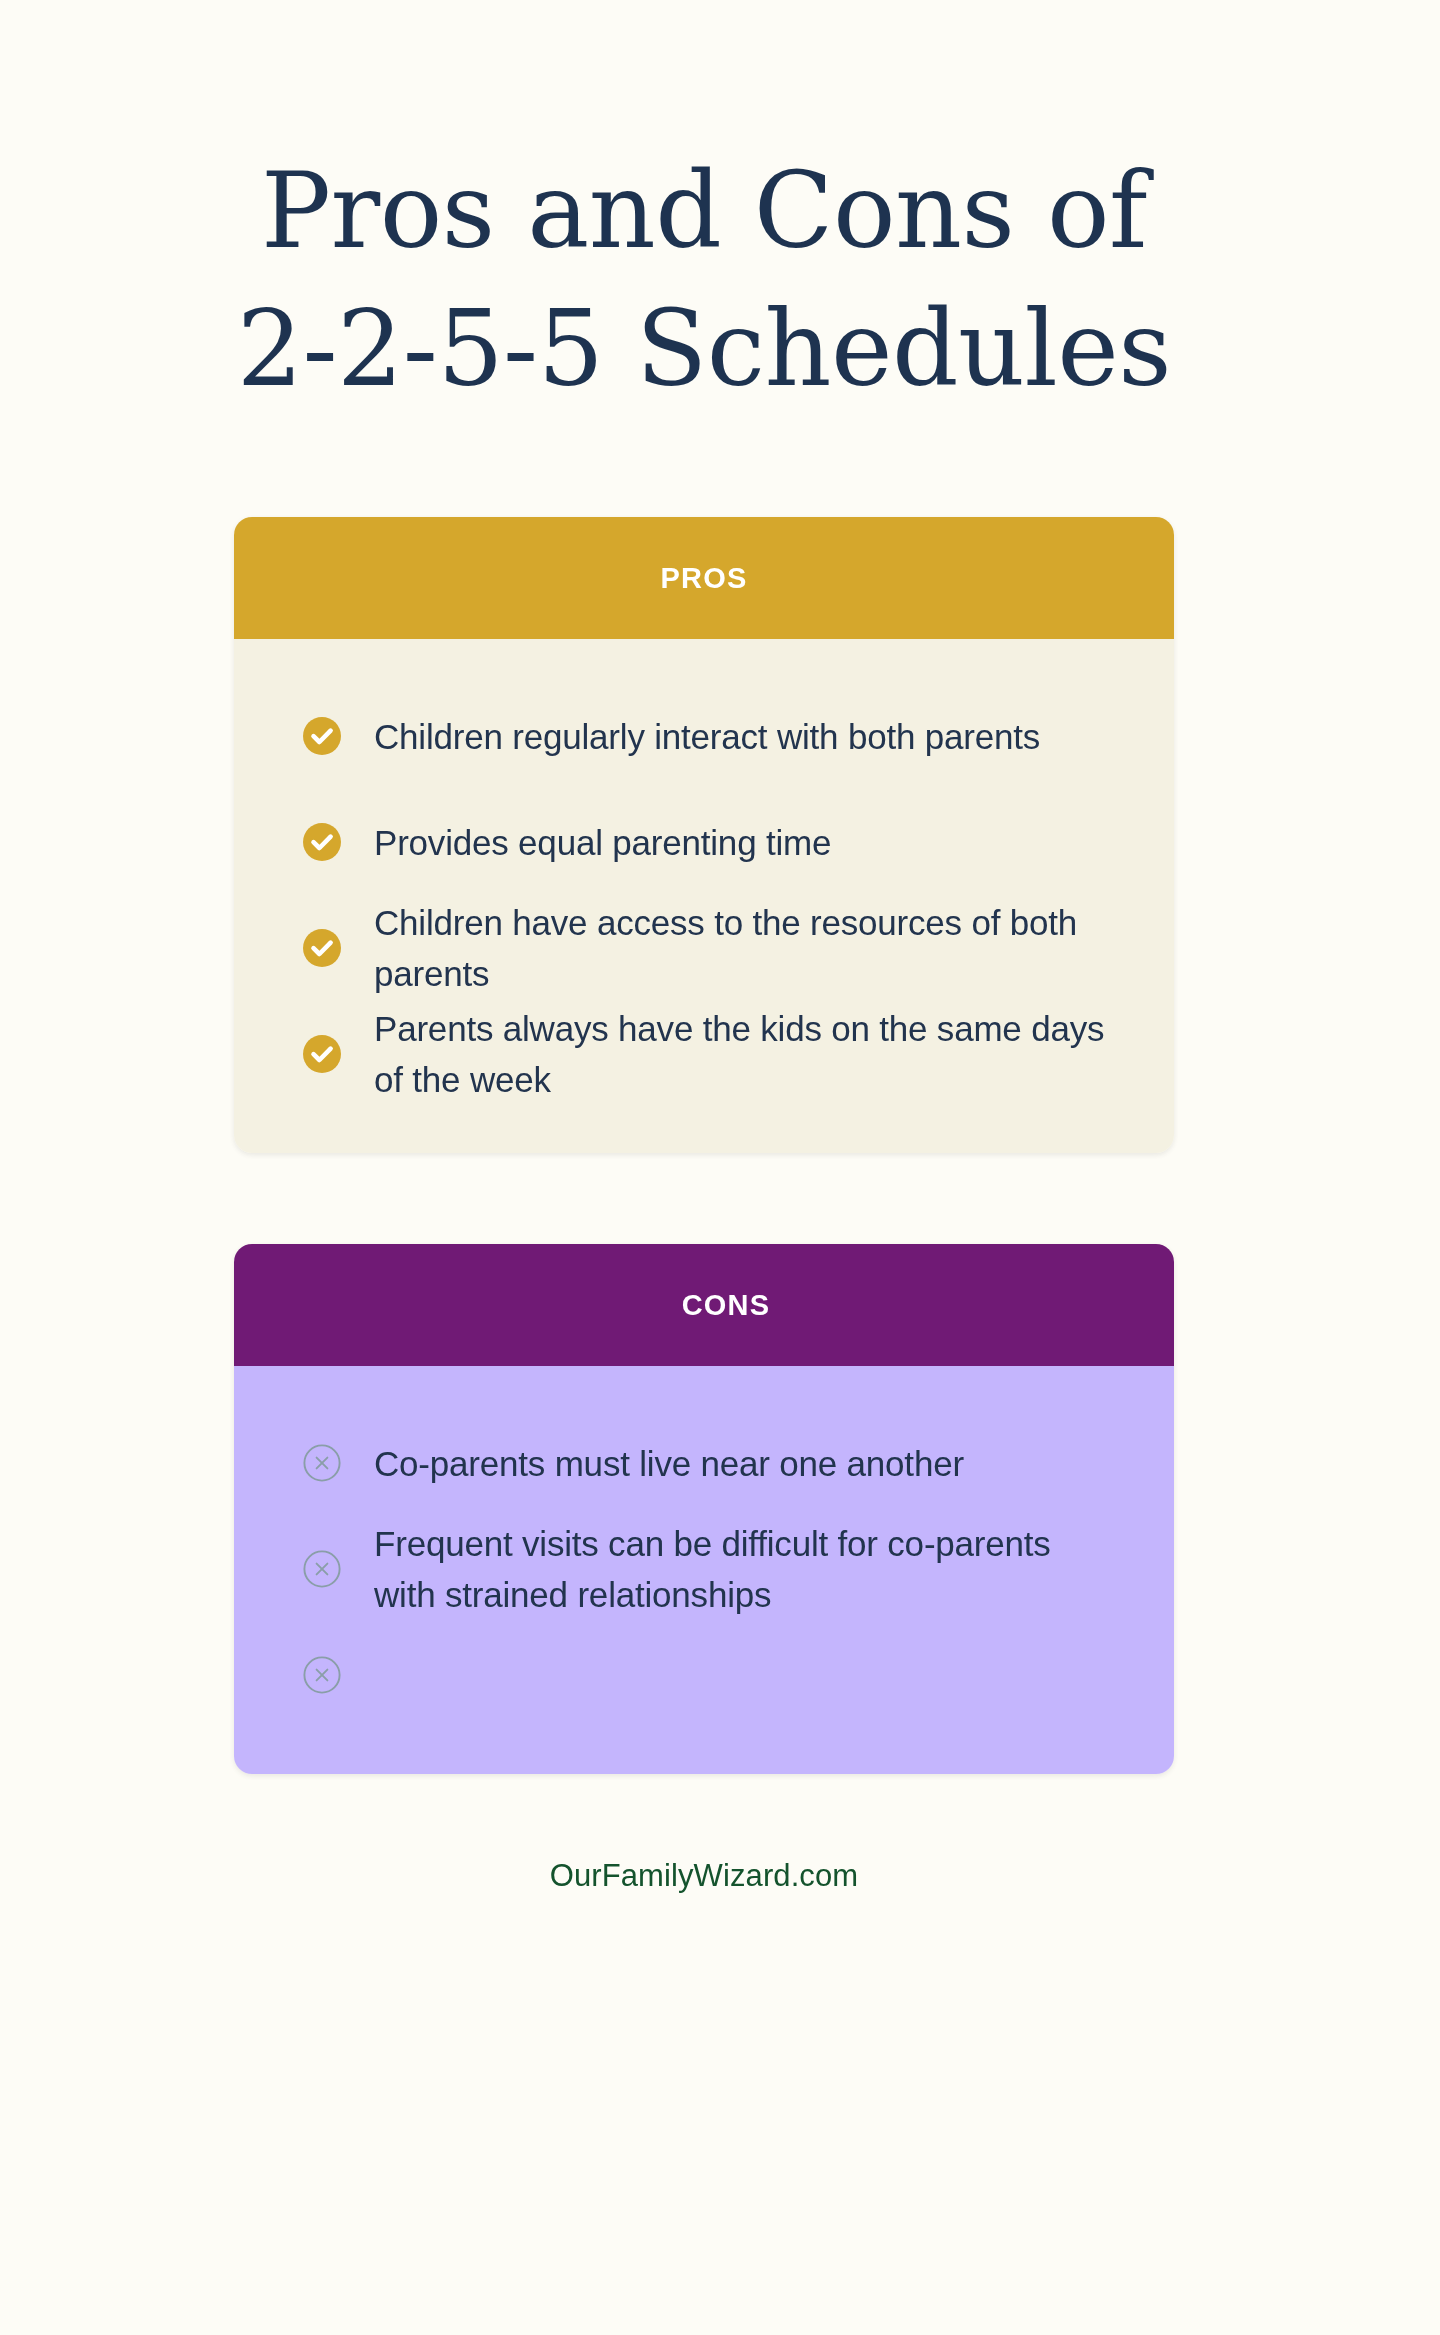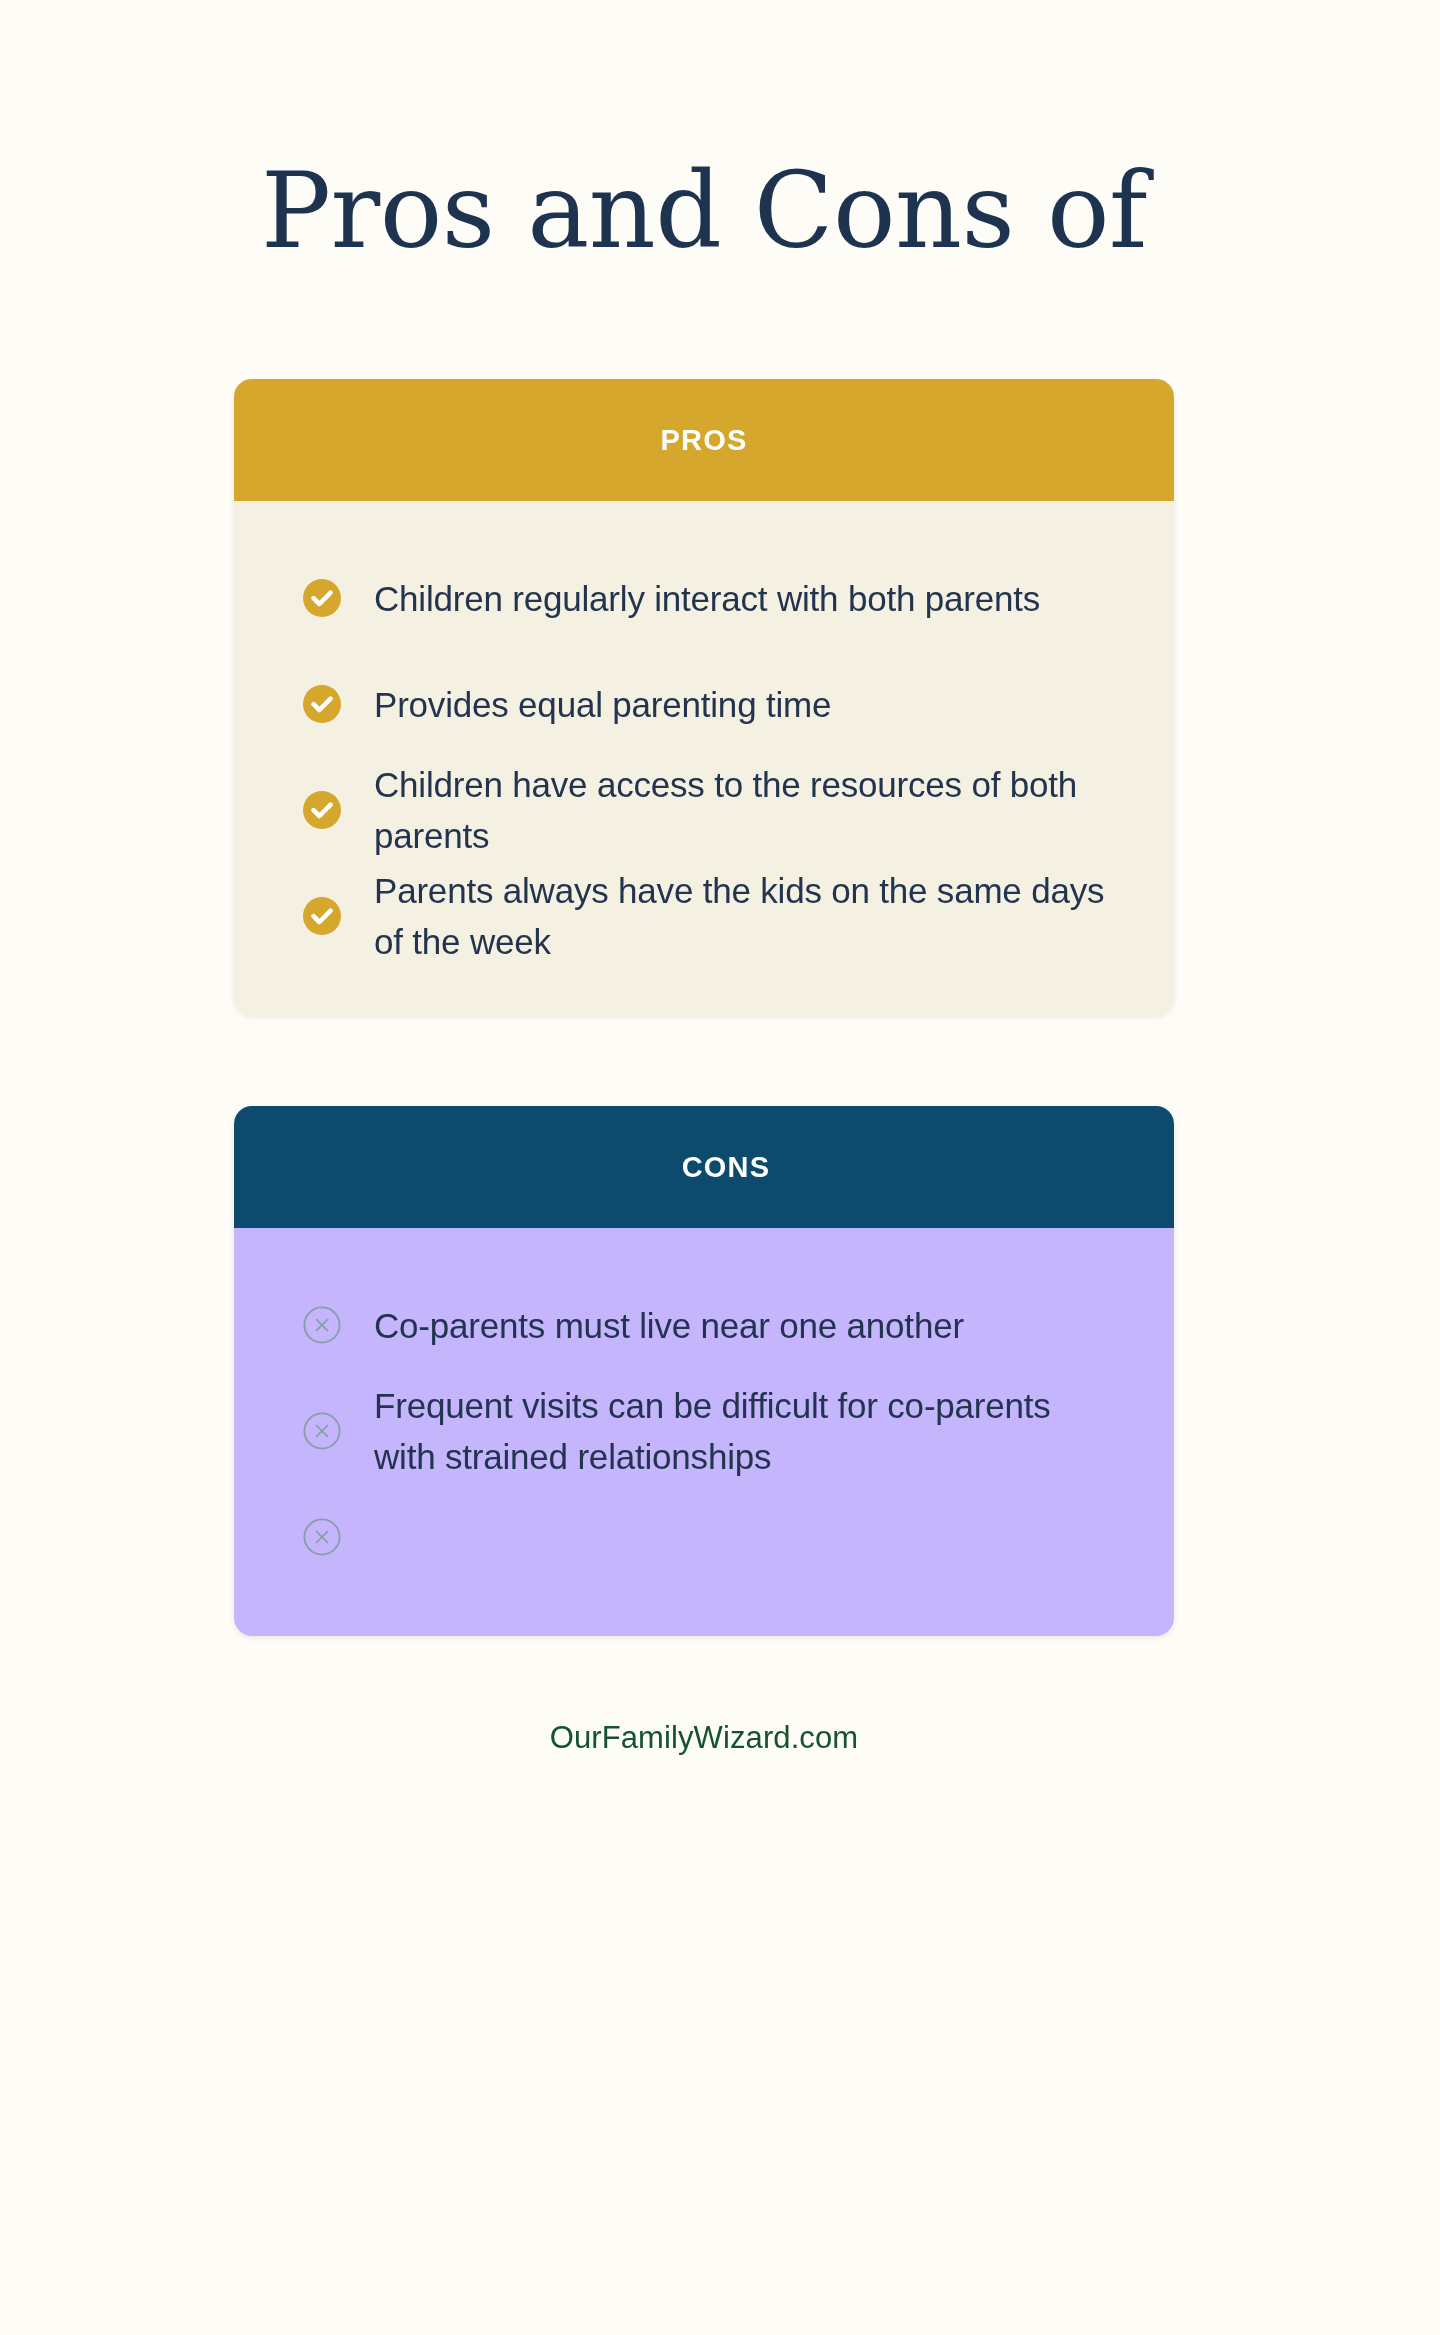--- a/index.html
+++ b/index.html
@@ -62,21 +62,21 @@
 
   .card-header-label {
     font-family: "Liberation Sans", sans-serif;
     font-weight: 700;
     font-size: 29px;
     letter-spacing: 1.2px;
     color: #FFFFFF;
   }
 
   .header-pros { background: #D5A72C; }
-  .header-cons { background: #0c4a6e; padding-left: 44px; }
+  .header-cons { background: #701a75; padding-left: 44px; }
 
   .card-body {
     padding: 44px 0 46px 0;
   }
 
   .body-pros { background: #F4F1E2; }
   .body-cons { background: #c4b5fd; }
 
   .item-list {
     list-style: none;
@@ -122,20 +122,21 @@
     text-align: center;
   }
 </style>
 </head>
 <body>
 
 <div class="infographic">
 
   <div class="title-block">
     <div class="title-line">Pros and Cons of</div>
+    <div class="title-line">2-2-5-5 Schedules</div>
   </div>
 
   <div class="card card-pros">
     <div class="card-header header-pros">
       <span class="card-header-label">PROS</span>
     </div>
     <div class="card-body body-pros">
       <ul class="item-list">
 
         <li class="list-item pros-item">

